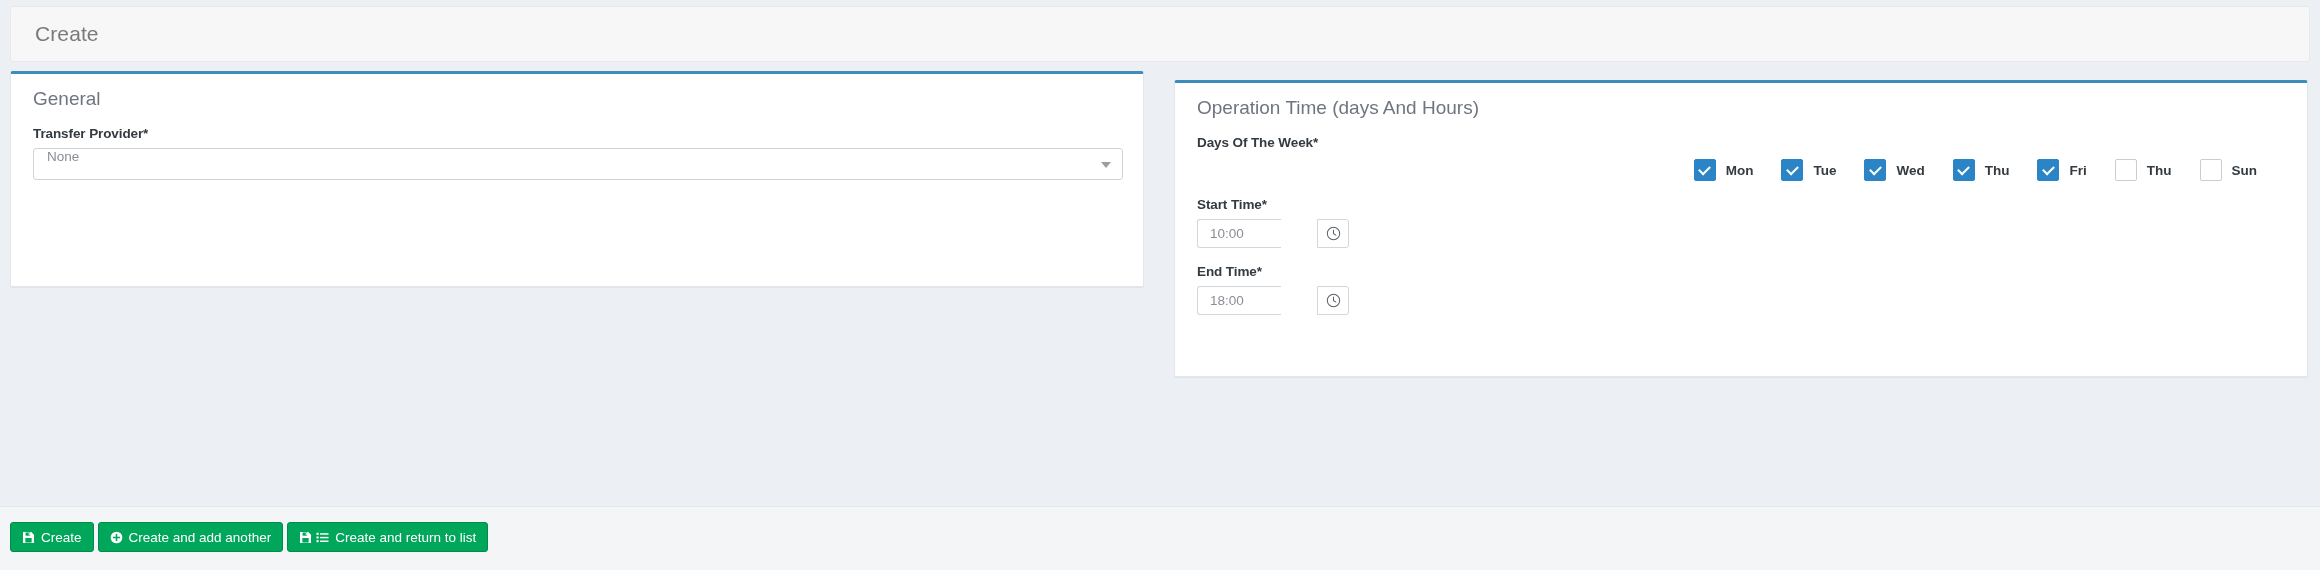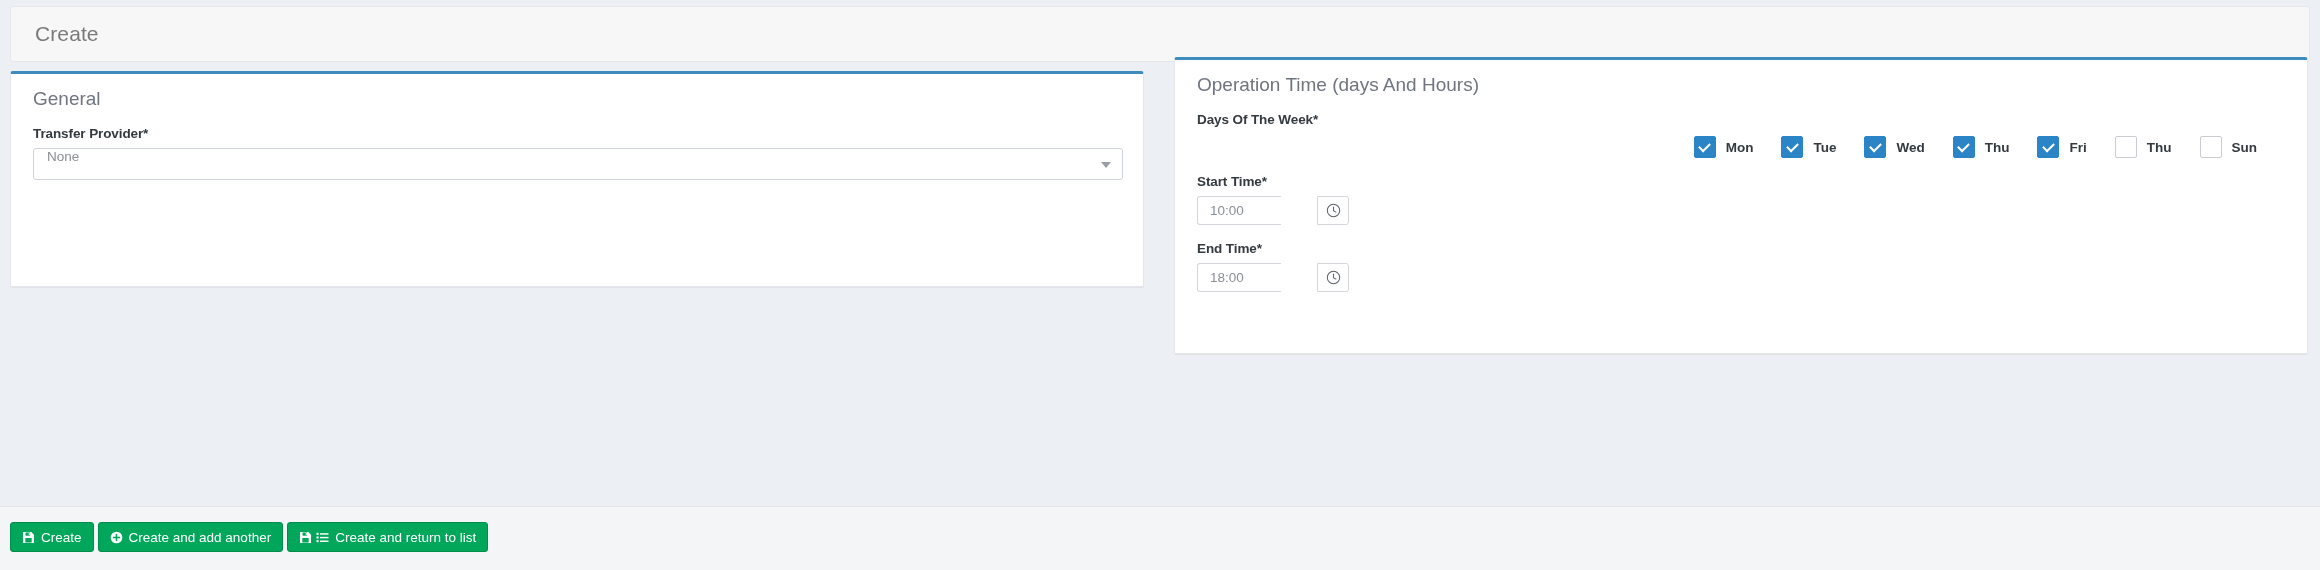--- a/index.html
+++ b/index.html
@@ -48,21 +48,21 @@
     box-shadow: 0 1px 1px rgba(0,0,0,.06);
   }
   .panel-left {
     left: 10px;
     top: 71px;
     width: 1134px;
     height: 216px;
   }
   .panel-right {
     left: 1174px;
-    top: 57px;
+    top: 80px;
     width: 1134px;
     height: 297px;
   }
   .panel-title {
     font-size: 19px;
     color: #6f7580;
     padding: 14px 0 0 22px;
     font-weight: 400;
   }
   .panel-body {

